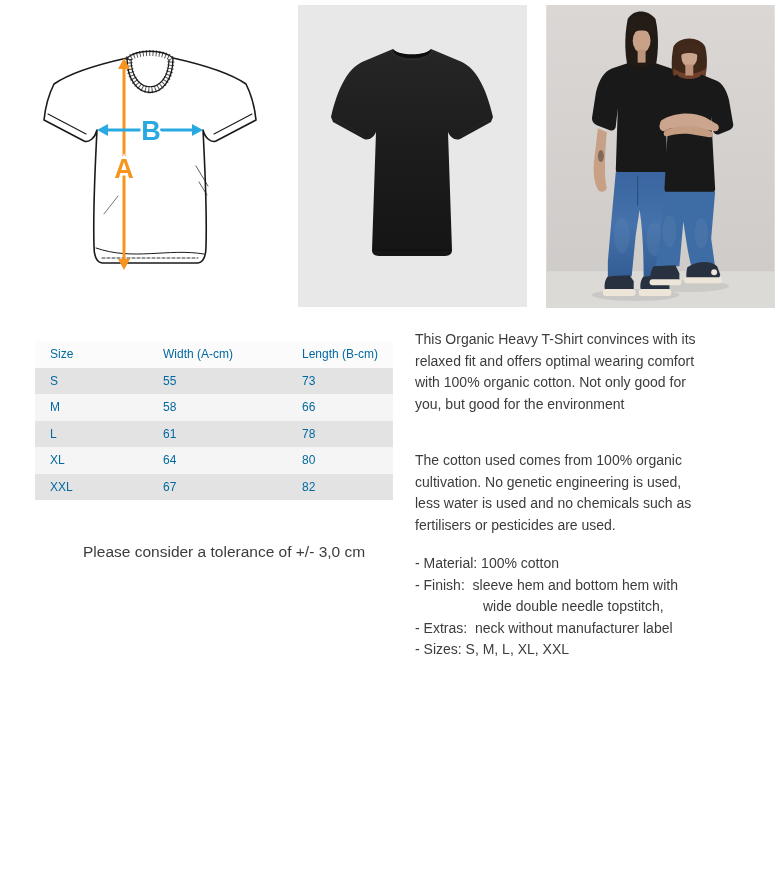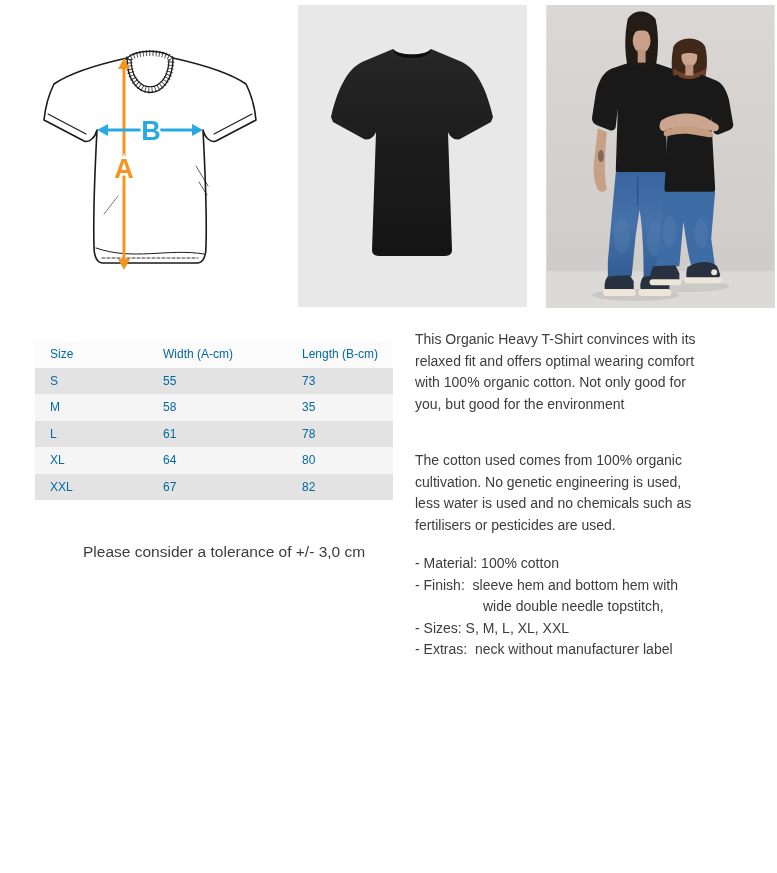--- a/index.html
+++ b/index.html
@@ -189,21 +189,21 @@
     </thead>
     <tbody>
       <tr>
         <td>S</td>
         <td>55</td>
         <td>73</td>
       </tr>
       <tr>
         <td>M</td>
         <td>58</td>
-        <td>35</td>
+        <td>66</td>
       </tr>
       <tr>
         <td>L</td>
         <td>61</td>
         <td>78</td>
       </tr>
       <tr>
         <td>XL</td>
         <td>64</td>
         <td>80</td>
@@ -228,18 +228,18 @@
     <div class="para para2">
       <div class="line">The cotton used comes from 100% organic</div>
       <div class="line">cultivation. No genetic engineering is used,</div>
       <div class="line">less water is used and no chemicals such as</div>
       <div class="line">fertilisers or pesticides are used.</div>
     </div>
     <div class="specs">
       <div class="line">- Material: 100% cotton</div>
       <div class="line">- Finish:  sleeve hem and bottom hem with</div>
       <div class="line indent">wide double needle topstitch,</div>
+      <div class="line">- Extras:  neck without manufacturer label</div>
       <div class="line">- Sizes: S, M, L, XL, XXL</div>
-      <div class="line">- Extras:  neck without manufacturer label</div>
     </div>
   </div>
 
 </div>
 
 </body></html>

